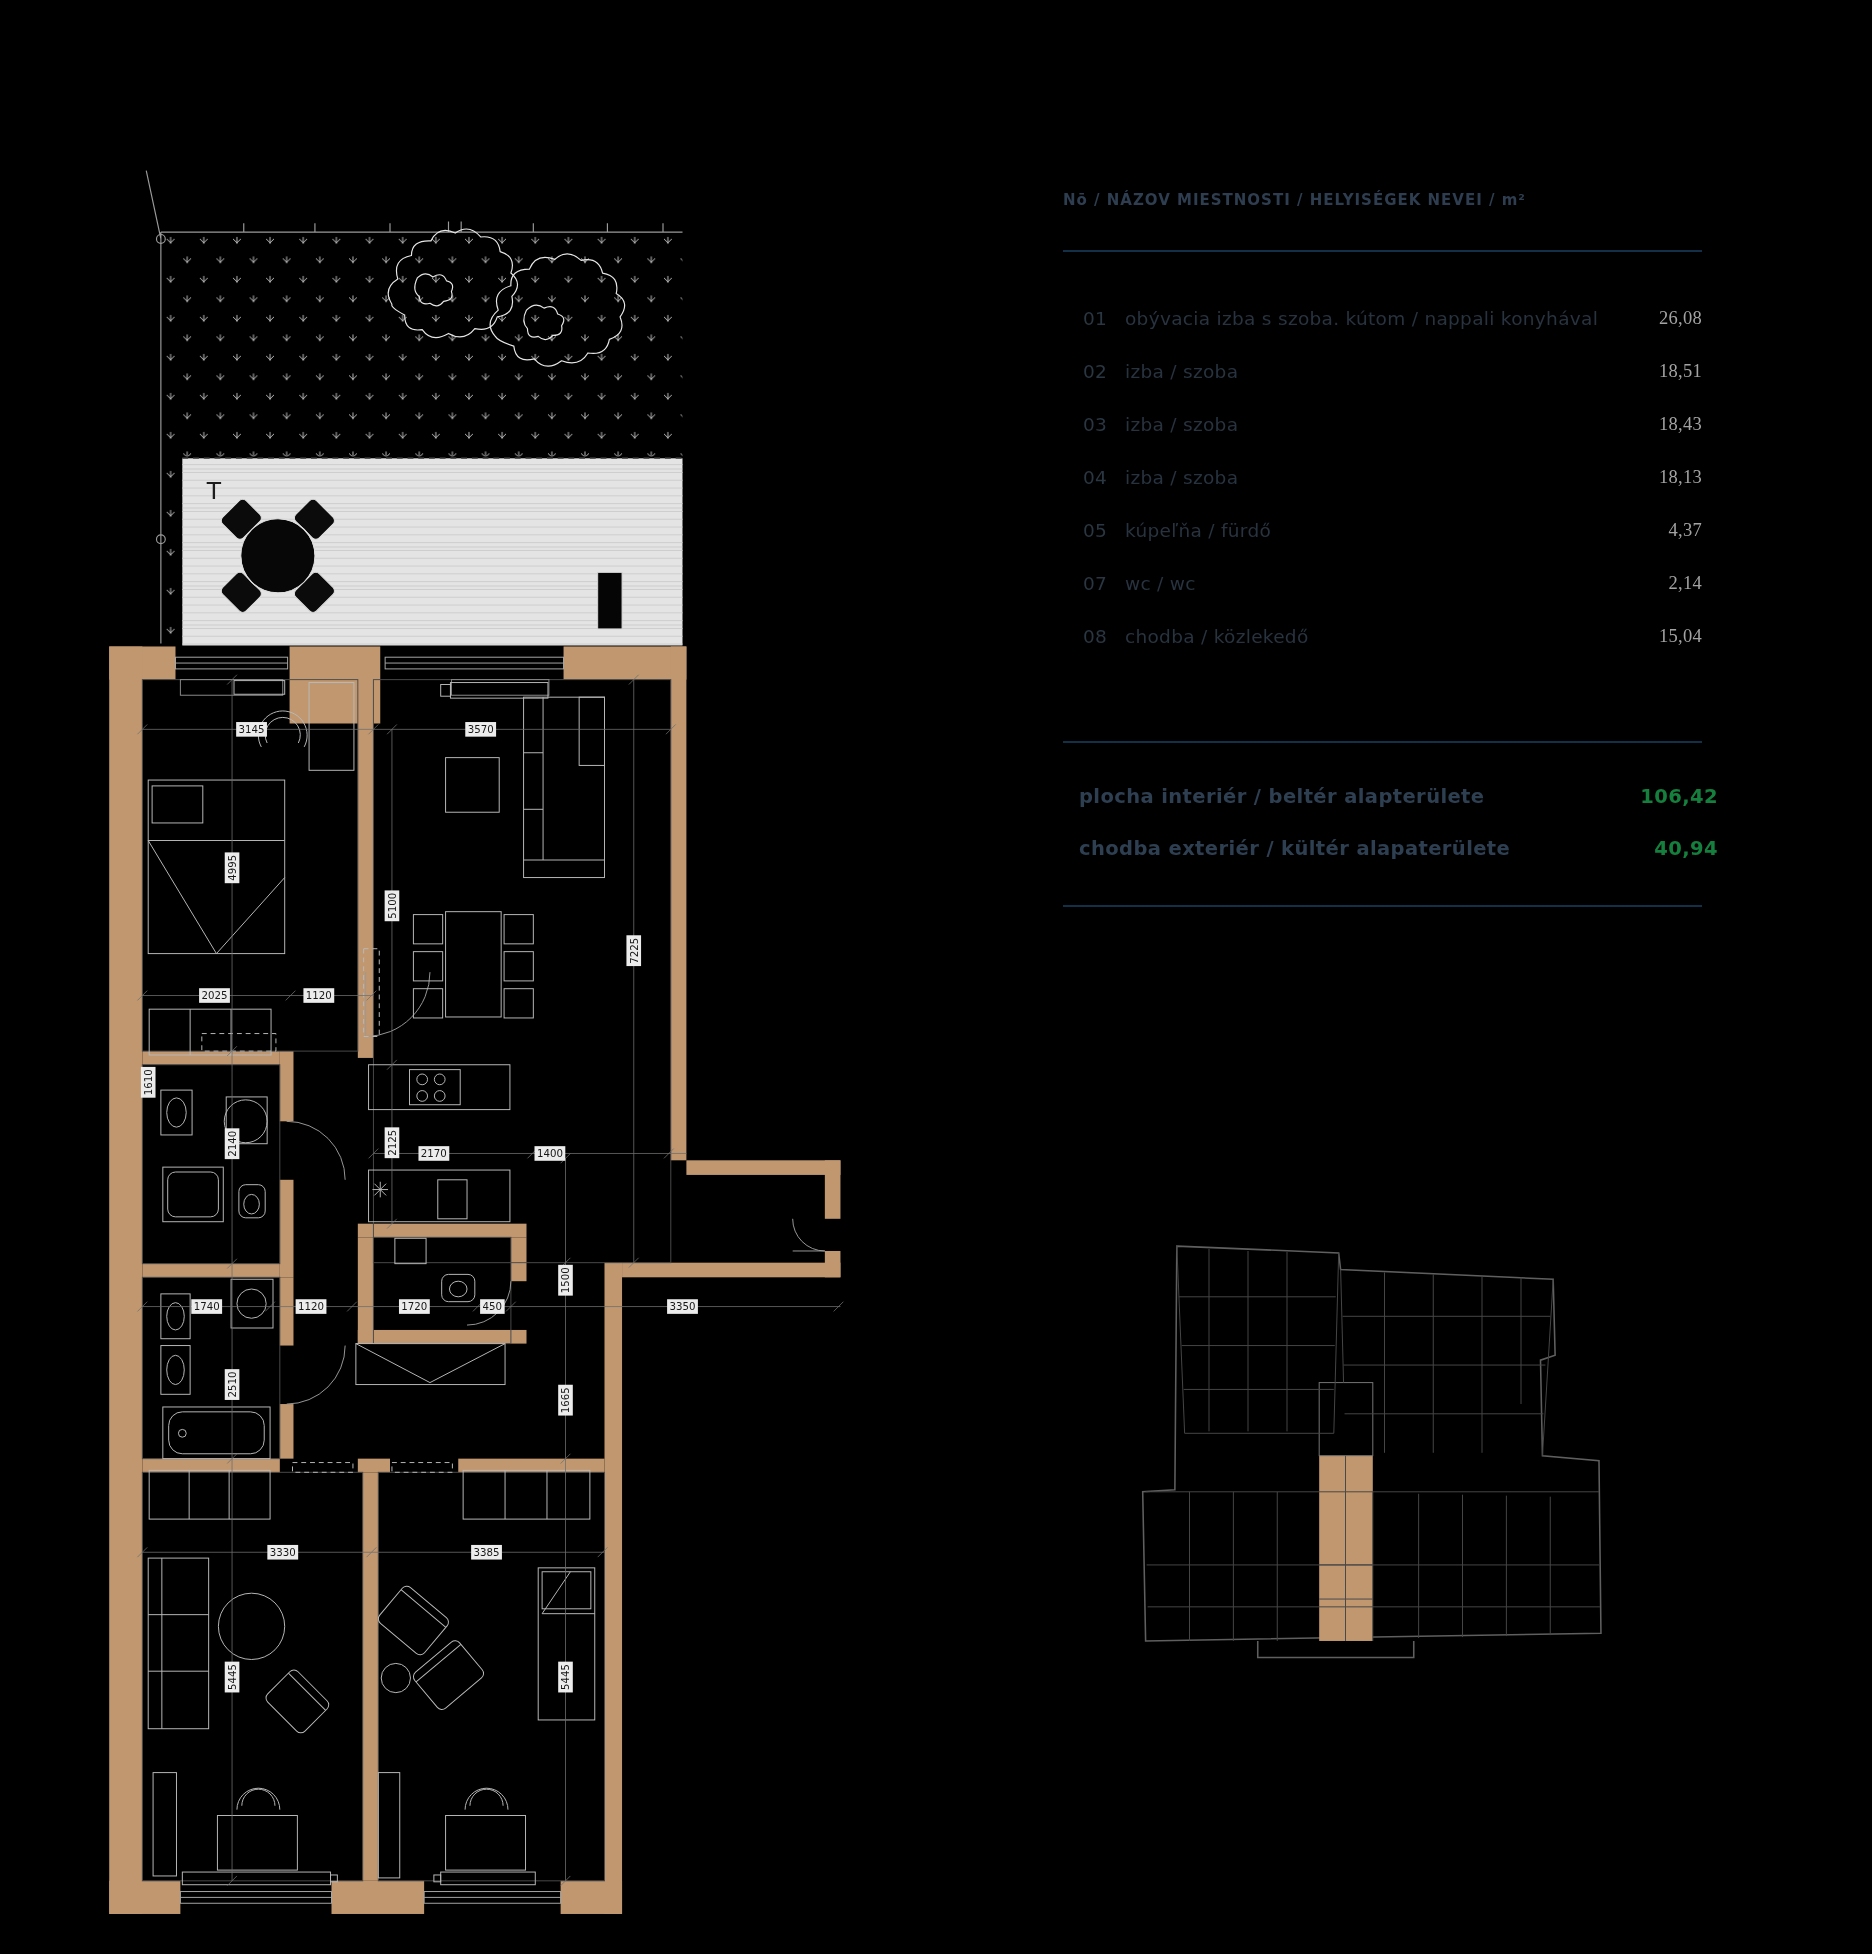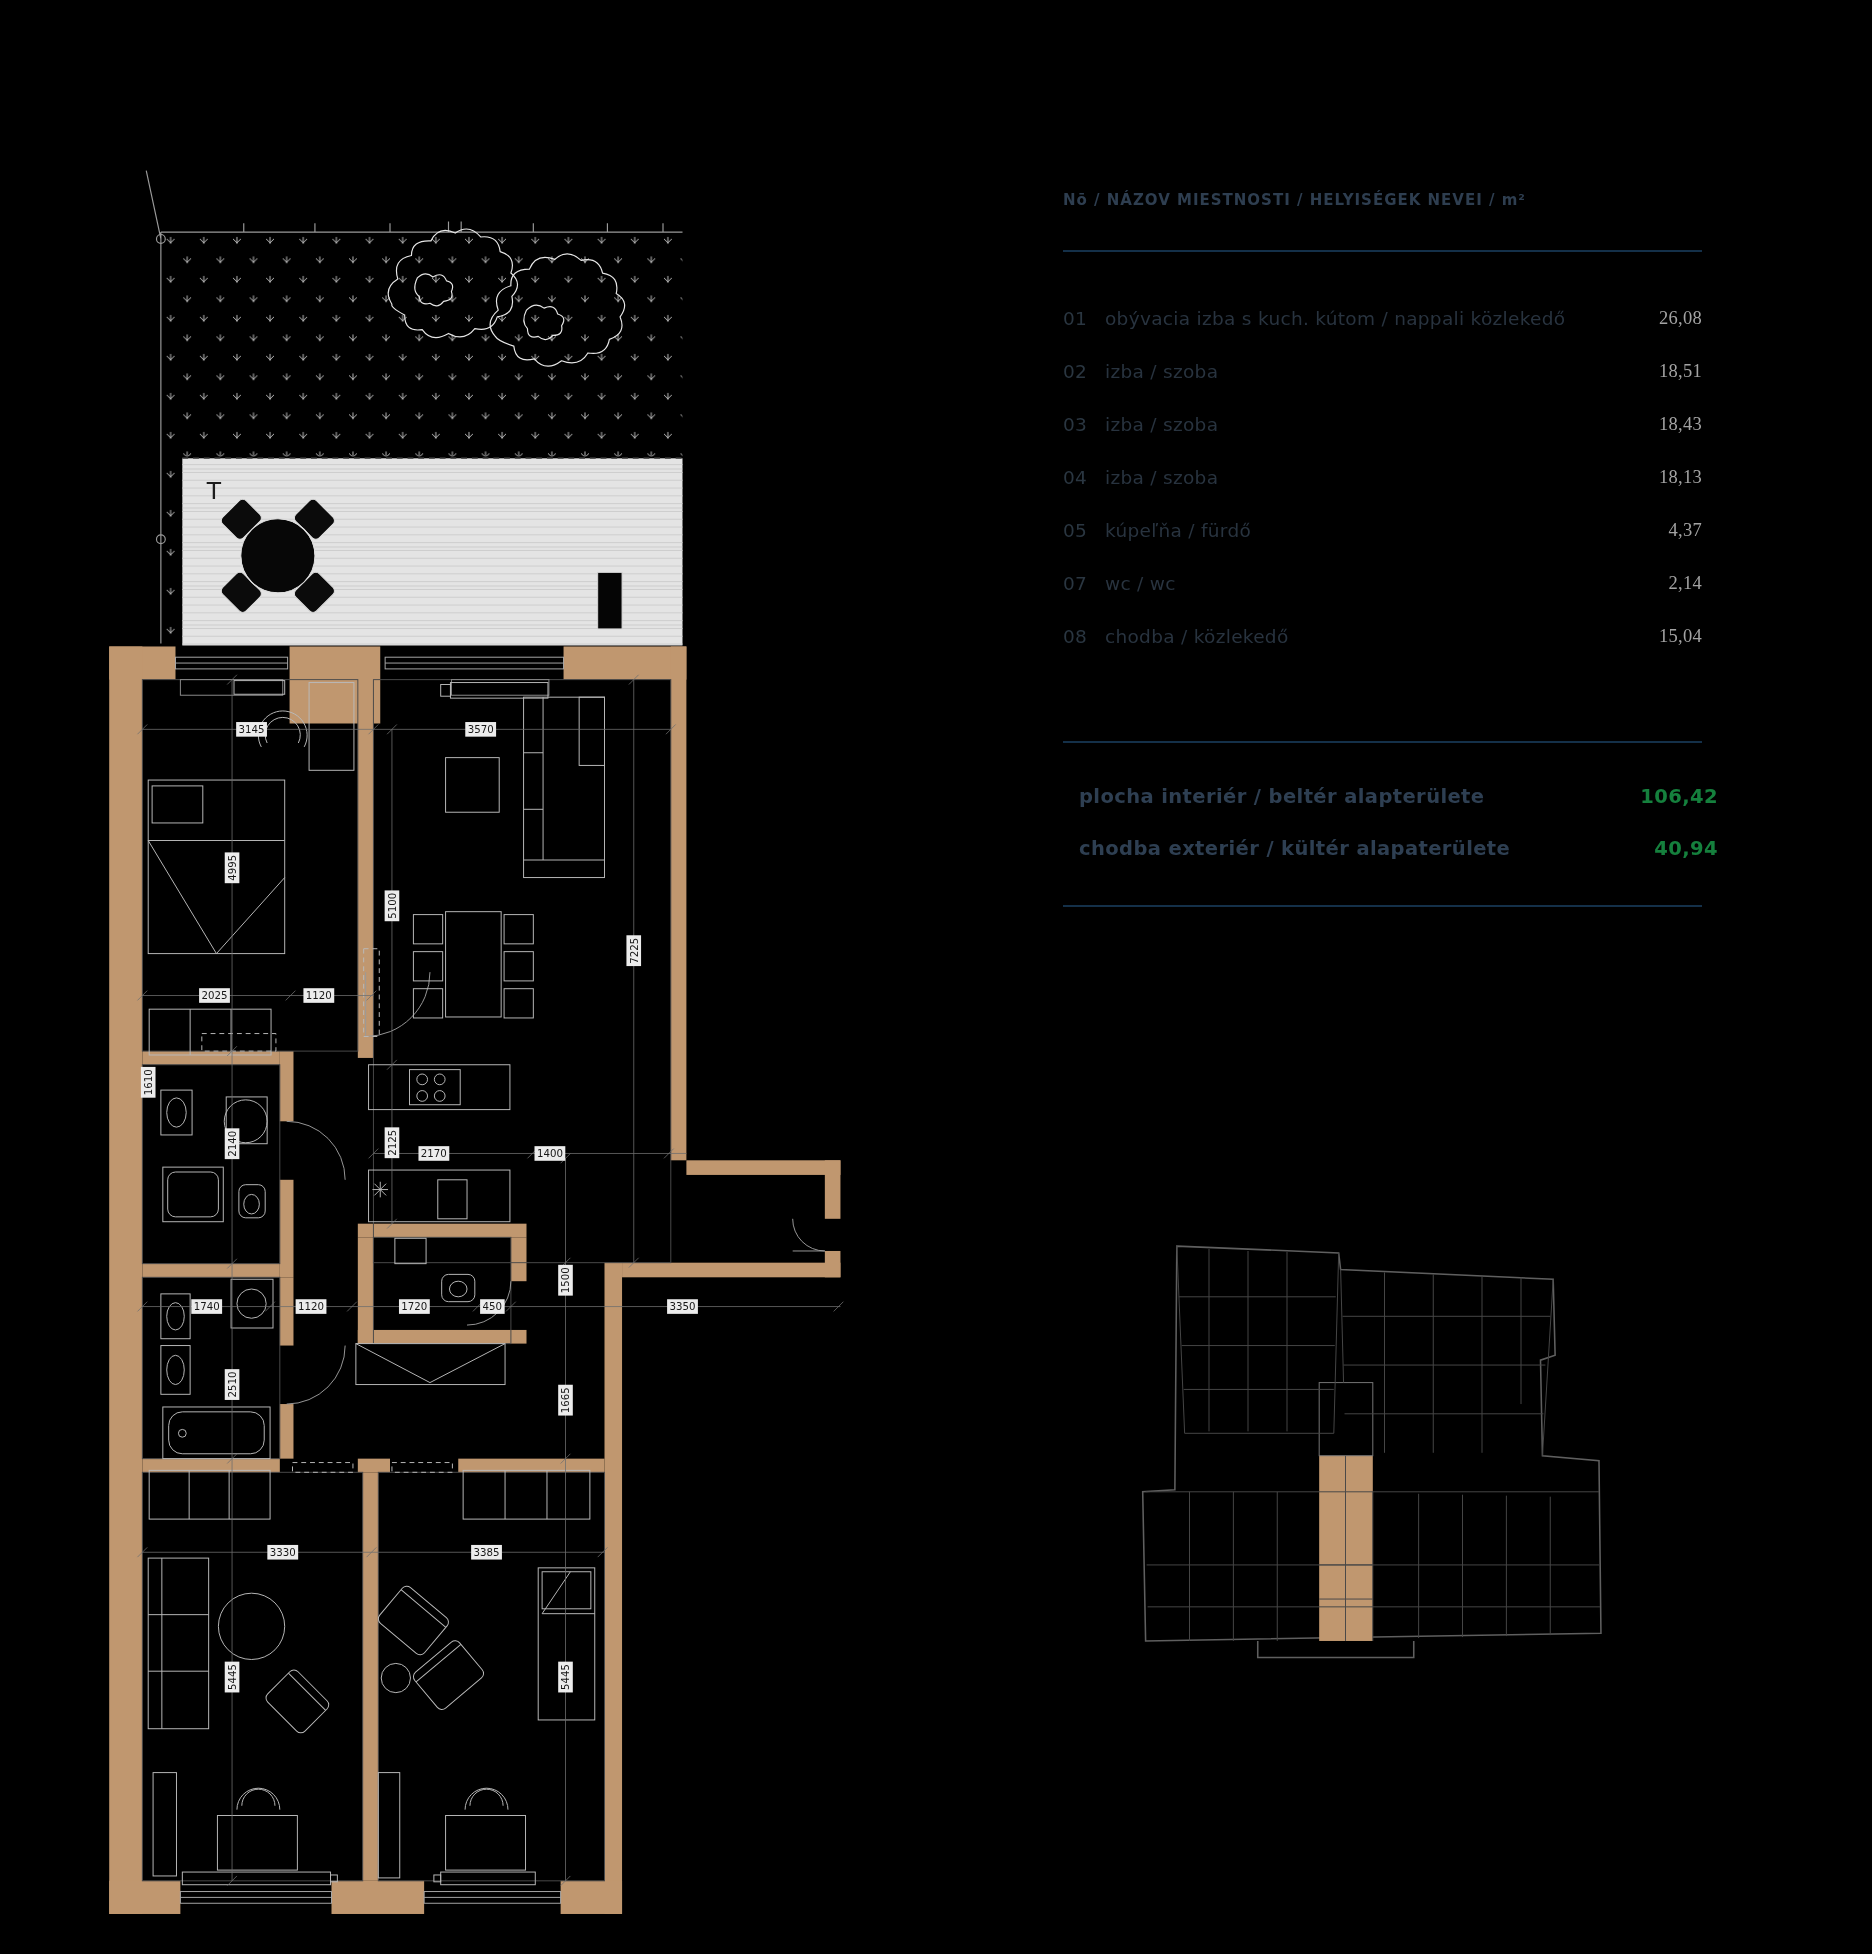--- a/index.html
+++ b/index.html
@@ -5,21 +5,21 @@
   html,body{margin:0;padding:0;background:#000;width:1872px;height:1954px;position:relative;
     font-family:"DejaVu Sans",sans-serif;-webkit-font-smoothing:antialiased;}
   #stage{position:absolute;inset:0;width:1872px;height:1954px;overflow:hidden;}
   
   .panel-header{position:absolute;left:1063px;top:191px;width:644px;
     font-size:15px;font-weight:600;letter-spacing:1px;color:#2e3e50;}
   .divider{position:absolute;left:1063px;width:639px;height:2px;background:#143049;}
   #div1{top:250px}#div2{top:741px}#div3{top:905px}
   .rows{position:absolute;left:1063px;top:292px;width:639px;}
   .row{display:flex;align-items:center;height:53px;font-size:18.5px;letter-spacing:0.3px;color:#28333f;}
-  .row .num{width:42px;color:#2a3641;}
+  .row .num{width:42px;color:#2a3641;margin-left:20px;}
   .row .nm{flex:1;}
   .row .val{text-align:center;color:#a3a3a3;font-family:Liberation Serif, serif;}
   .totals{position:absolute;left:1063px;top:770px;width:639px;margin-left:16px;}
   .trow{display:flex;align-items:center;height:52px;font-size:19.5px;font-weight:700;
     letter-spacing:0.4px;color:#2e3f52;}
   .trow .nm{flex:1;}
   .trow .val{text-align:center;color:#15803d;}
   
   svg{position:absolute;left:0;top:0;}
   #dims text{font:10.5px "DejaVu Sans",sans-serif;fill:#161616;text-anchor:middle;}
@@ -409,21 +409,21 @@
         <path d="M1353,1605 H1408 M1353,1640 H1408 M1380,1493 V1530"></path>
       </g>
     </g>
   </svg>
 
   <div class="panel-header">Nō / NÁZOV MIESTNOSTI / HELYISÉGEK NEVEI / m²</div>
   <div class="divider" id="div1"></div>
   <div class="rows">
       <div class="row">
         <span class="num">01</span>
-        <span class="nm">obývacia izba s kuch. kútom / nappali közlekedő</span>
+        <span class="nm">obývacia izba s szoba. kútom / nappali konyhával</span>
         <span class="val">26,08</span>
       </div>
       <div class="row">
         <span class="num">02</span>
         <span class="nm">izba / szoba</span>
         <span class="val">18,51</span>
       </div>
       <div class="row">
         <span class="num">03</span>
         <span class="nm">izba / szoba</span>

